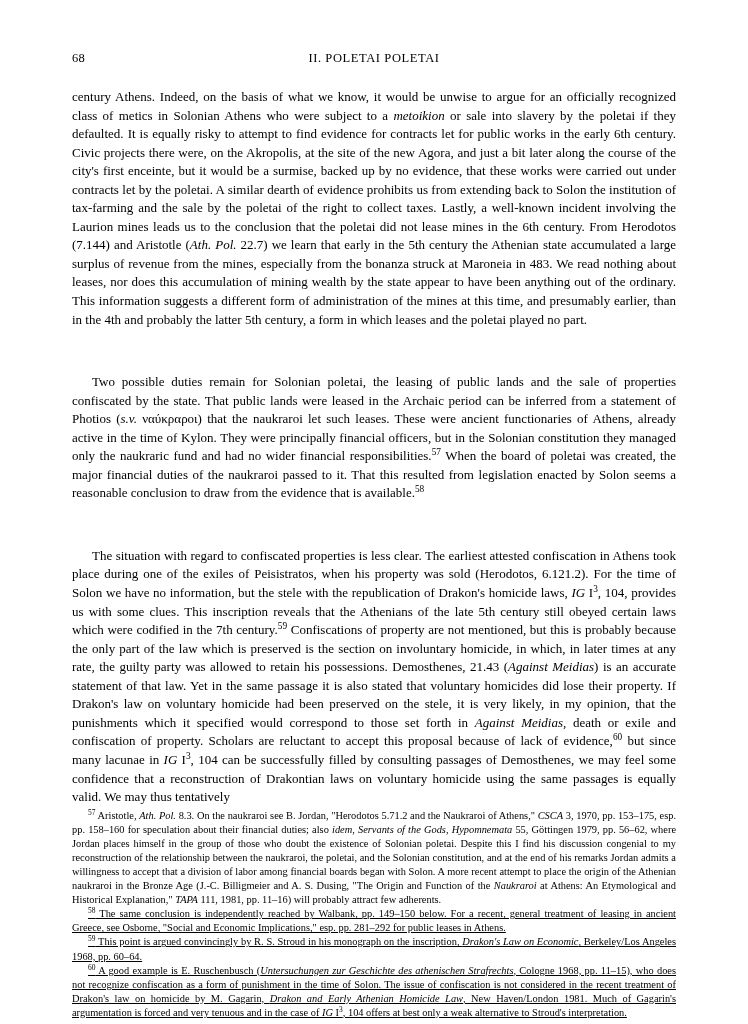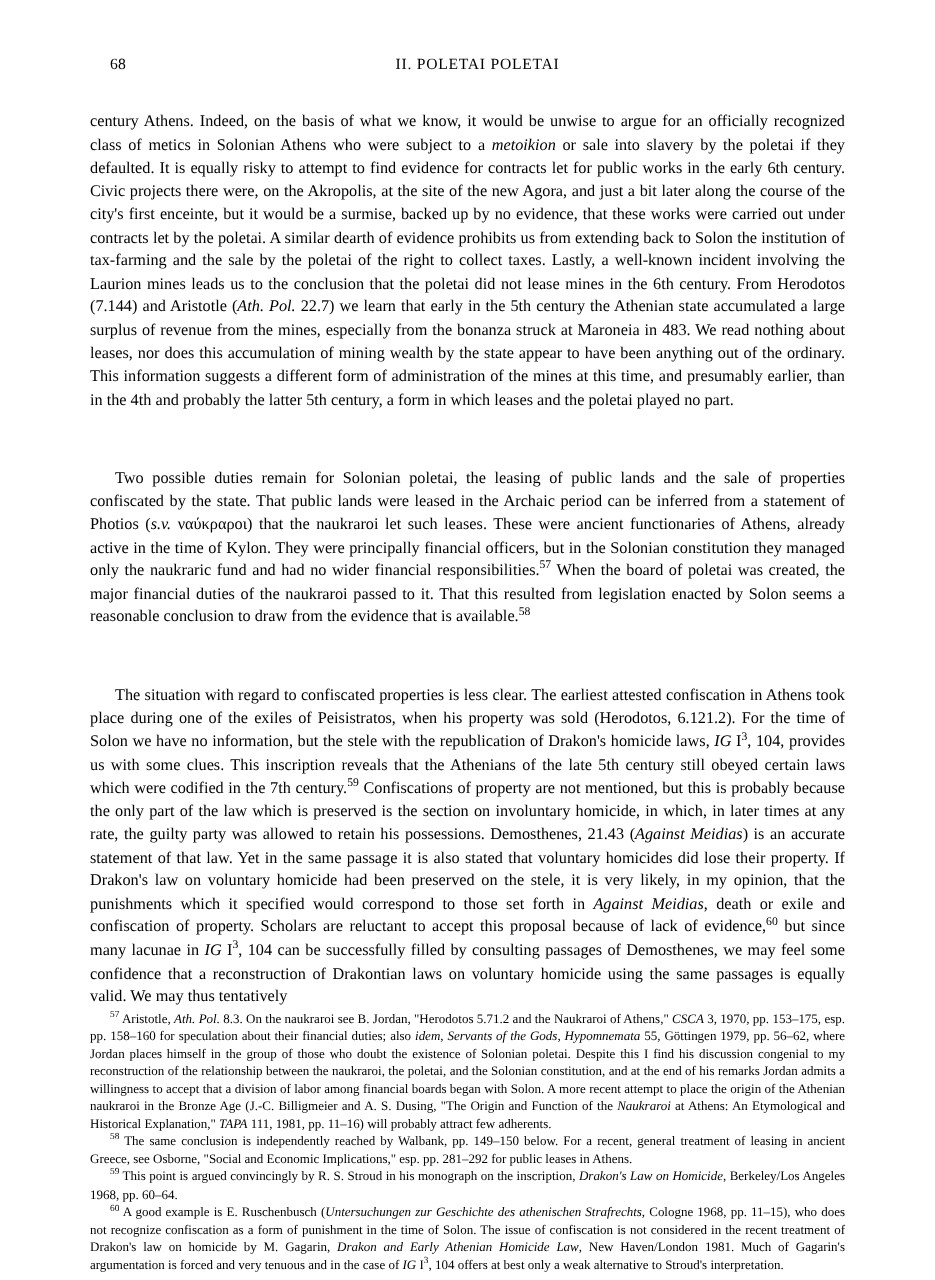--- a/index.html
+++ b/index.html
@@ -18,24 +18,23 @@
   .page {
     position: absolute;
     left: 0; top: 0;
     width: 748px;
     height: 1024px;
     box-sizing: border-box;
     padding: 44px 72px 30px 72px;
   }
   .header {
     display: flex;
-    align-items: flex-start;
+    align-items: flex-end;
     height: 22px;
     margin-bottom: 22px;
-    margin-left: 16px;
   }
   .folio {
     font-size: 12.5px;
     width: 60px;
     letter-spacing: 0.2px;
   }
   .running-head {
     flex: 1;
     text-align: center;
     font-size: 12.5px;
@@ -71,20 +70,21 @@
     font-size: 10.4px;
     line-height: 14.1px;
     text-align: justify;
     hyphens: none;
   }
   .notes p.first-note {
     text-indent: 16px;
   }
   .notes p.note {
     text-indent: 16px;
+    text-decoration: underline;
   }
   sup {
     font-size: 0.72em;
     vertical-align: super;
     line-height: 0;
   }
   i { font-style: italic; }
 </style>
 </head>
 <body>
@@ -98,17 +98,17 @@
 
   <div class="body-text">
     <p>century Athens. Indeed, on the basis of what we know, it would be unwise to argue for an officially recognized class of metics in Solonian Athens who were subject to a <i>metoikion</i> or sale into slavery by the poletai if they defaulted. It is equally risky to attempt to find evidence for contracts let for public works in the early 6th century. Civic projects there were, on the Akropolis, at the site of the new Agora, and just a bit later along the course of the city's first enceinte, but it would be a surmise, backed up by no evidence, that these works were carried out under contracts let by the poletai. A similar dearth of evidence prohibits us from extending back to Solon the institution of tax-farming and the sale by the poletai of the right to collect taxes. Lastly, a well-known incident involving the Laurion mines leads us to the conclusion that the poletai did not lease mines in the 6th century. From Herodotos (7.144) and Aristotle (<i>Ath. Pol.</i> 22.7) we learn that early in the 5th century the Athenian state accumulated a large surplus of revenue from the mines, especially from the bonanza struck at Maroneia in 483. We read nothing about leases, nor does this accumulation of mining wealth by the state appear to have been anything out of the ordinary. This information suggests a different form of administration of the mines at this time, and presumably earlier, than in the 4th and probably the latter 5th century, a form in which leases and the poletai played no part.</p>
     <p class="indent">Two possible duties remain for Solonian poletai, the leasing of public lands and the sale of properties confiscated by the state. That public lands were leased in the Archaic period can be inferred from a statement of Photios (<i>s.v.</i> ναύκραροι) that the naukraroi let such leases. These were ancient functionaries of Athens, already active in the time of Kylon. They were principally financial officers, but in the Solonian constitution they managed only the naukraric fund and had no wider financial responsibilities.<sup>57</sup> When the board of poletai was created, the major financial duties of the naukraroi passed to it. That this resulted from legislation enacted by Solon seems a reasonable conclusion to draw from the evidence that is available.<sup>58</sup></p>
     <p class="indent">The situation with regard to confiscated properties is less clear. The earliest attested confiscation in Athens took place during one of the exiles of Peisistratos, when his property was sold (Herodotos, 6.121.2). For the time of Solon we have no information, but the stele with the republication of Drakon's homicide laws, <i>IG</i> I<sup>3</sup>, 104, provides us with some clues. This inscription reveals that the Athenians of the late 5th century still obeyed certain laws which were codified in the 7th century.<sup>59</sup> Confiscations of property are not mentioned, but this is probably because the only part of the law which is preserved is the section on involuntary homicide, in which, in later times at any rate, the guilty party was allowed to retain his possessions. Demosthenes, 21.43 (<i>Against Meidias</i>) is an accurate statement of that law. Yet in the same passage it is also stated that voluntary homicides did lose their property. If Drakon's law on voluntary homicide had been preserved on the stele, it is very likely, in my opinion, that the punishments which it specified would correspond to those set forth in <i>Against Meidias</i>, death or exile and confiscation of property. Scholars are reluctant to accept this proposal because of lack of evidence,<sup>60</sup> but since many lacunae in <i>IG</i> I<sup>3</sup>, 104 can be successfully filled by consulting passages of Demosthenes, we may feel some confidence that a reconstruction of Drakontian laws on voluntary homicide using the same passages is equally valid. We may thus tentatively</p>
   </div>
 
   <div class="notes">
     <p class="first-note"><sup>57</sup> Aristotle, <i>Ath. Pol.</i> 8.3. On the naukraroi see B. Jordan, "Herodotos 5.71.2 and the Naukraroi of Athens," <i>CSCA</i> 3, 1970, pp. 153–175, esp. pp. 158–160 for speculation about their financial duties; also <i>idem</i>, <i>Servants of the Gods</i>, <i>Hypomnemata</i> 55, Göttingen 1979, pp. 56–62, where Jordan places himself in the group of those who doubt the existence of Solonian poletai. Despite this I find his discussion congenial to my reconstruction of the relationship between the naukraroi, the poletai, and the Solonian constitution, and at the end of his remarks Jordan admits a willingness to accept that a division of labor among financial boards began with Solon. A more recent attempt to place the origin of the Athenian naukraroi in the Bronze Age (J.-C. Billigmeier and A. S. Dusing, "The Origin and Function of the <i>Naukraroi</i> at Athens: An Etymological and Historical Explanation," <i>TAPA</i> 111, 1981, pp. 11–16) will probably attract few adherents.</p>
     <p class="note"><sup>58</sup> The same conclusion is independently reached by Walbank, pp. 149–150 below. For a recent, general treatment of leasing in ancient Greece, see Osborne, "Social and Economic Implications," esp. pp. 281–292 for public leases in Athens.</p>
-    <p class="note"><sup>59</sup> This point is argued convincingly by R. S. Stroud in his monograph on the inscription, <i>Drakon's Law on Homicide</i>, Berkeley/Los Angeles 1968, pp. 60–64.</p>
+    <p class="note"><sup>59</sup> This point is argued convincingly by R. S. Stroud in his monograph on the inscription, <i>Drakon's Law on Economic</i>, Berkeley/Los Angeles 1968, pp. 60–64.</p>
     <p class="note"><sup>60</sup> A good example is E. Ruschenbusch (<i>Untersuchungen zur Geschichte des athenischen Strafrechts</i>, Cologne 1968, pp. 11–15), who does not recognize confiscation as a form of punishment in the time of Solon. The issue of confiscation is not considered in the recent treatment of Drakon's law on homicide by M. Gagarin, <i>Drakon and Early Athenian Homicide Law</i>, New Haven/London 1981. Much of Gagarin's argumentation is forced and very tenuous and in the case of <i>IG</i> I<sup>3</sup>, 104 offers at best only a weak alternative to Stroud's interpretation.</p>
   </div>
 
 </div>
 
 </body></html>

